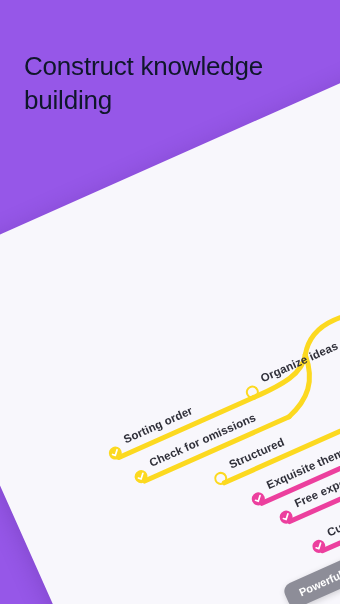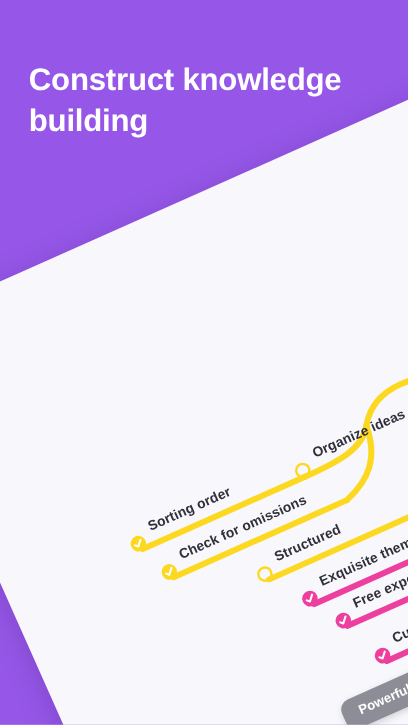--- a/index.html
+++ b/index.html
@@ -8,23 +8,23 @@
     font-family:"Liberation Sans", sans-serif;
     background:#9657e8;
     position:relative;
   }
 
   
   #headline {
     position:absolute;
     left:24px; top:50px;
     width:300px;
-    color:#ffffff;
+    color:#0f172a;
     font-size:26px;
-    font-weight:bold;
+    font-weight:normal;
     line-height:1.3;
     letter-spacing:-0.2px;
     z-index:40;
     pointer-events:none;
   }
 
   
   #card-wrap {
     position:absolute;
     left:-120px; top:150px;

